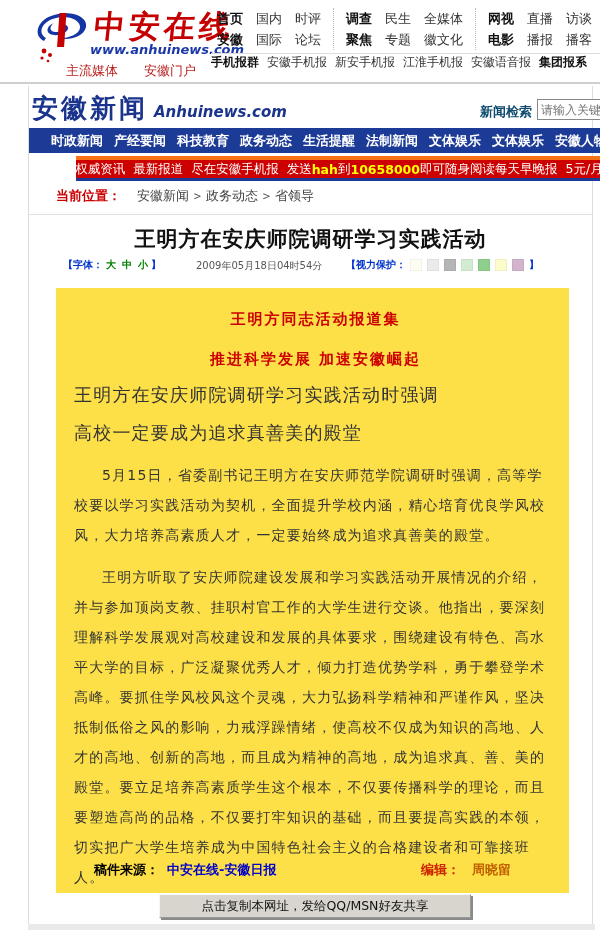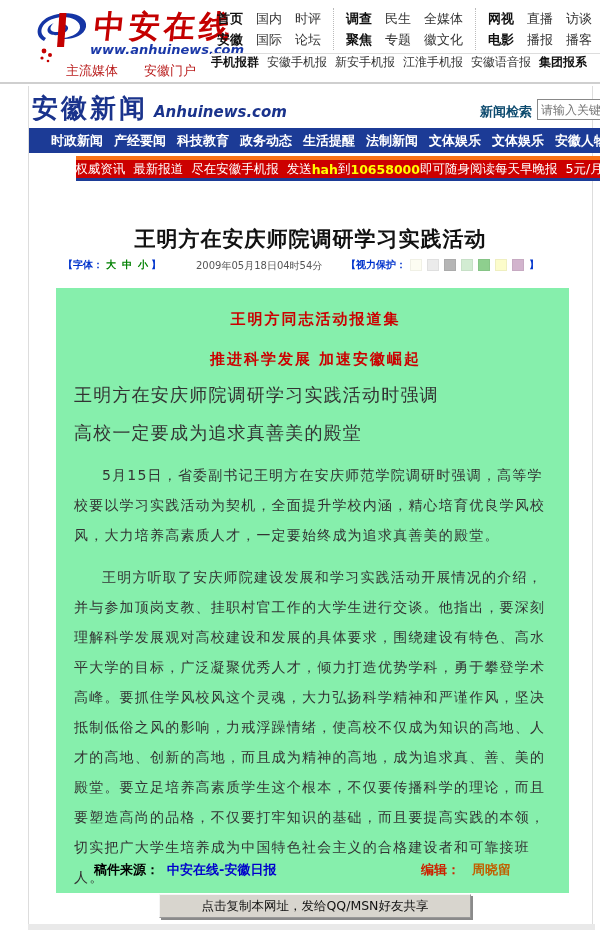--- a/index.html
+++ b/index.html
@@ -44,21 +44,21 @@
 
   .art-title { position:absolute; top:139px; left:0; width:100%; text-align:center; font-size:21px; font-weight:bold; color:#111; letter-spacing:1px; }
 
   .meta { position:absolute; top:172px; left:0; width:100%; height:20px; font-size:10px; }
   .font-ctl { position:absolute; left:34px; color:#0033cc; font-weight:bold; white-space:nowrap; }
   .font-ctl .sz { color:#008000; margin:0 3px; cursor:pointer; }
   .art-date { position:absolute; left:167px; top:1px; color:#555; white-space:nowrap; }
   .vision { position:absolute; left:317px; display:flex; align-items:center; color:#0033cc; font-weight:bold; white-space:nowrap; }
   .swatch { display:inline-block; width:12px; height:12px; margin-right:5px; cursor:pointer; border:1px solid rgba(0,0,0,0.05); }
 
-  .graybox { position:relative; margin:202px 0 0 27px; width:513px; height:605px; background:#86efac; padding:10px 12px 0 18px; overflow:hidden; }
+  .graybox { position:relative; margin:202px 0 0 27px; width:513px; height:605px; background:#fde047; padding:10px 12px 0 18px; overflow:hidden; }
   .p-center-red { text-align:center; color:#cc0000; font-weight:bold; font-size:15px; letter-spacing:2px; line-height:26px; margin-top:14px; }
   .p-center-red:first-child { margin-top:8px; }
   .p-plain { font-size:18px; color:#333; letter-spacing:1.2px; line-height:30px; margin-top:8px; }
   .p-indent { font-size:14px; color:#333; letter-spacing:1.2px; line-height:30px; margin-top:12px; text-indent:2em; }
   .srcrow { position:absolute; bottom:14px; left:38px; width:460px; font-size:13px; white-space:nowrap; }
   .src-label { font-weight:bold; color:#000; }
   .src-value { font-weight:bold; color:#0000cc; margin-left:8px; }
   .ed-label { position:absolute; left:327px; font-weight:bold; color:#cc2200; }
   .ed-value { position:absolute; left:378px; color:#c06000; font-weight:bold; }
 
@@ -149,20 +149,23 @@
         <span>政务动态</span>
         <span>生活提醒</span>
         <span>法制新闻</span>
         <span>文体娱乐</span>
         <span>文体娱乐</span>
         <span>安徽人物</span>
       </nav>
 
     <div class="banner" id="banner"><span>权威资讯  最新报道  尽在安徽手机报  发送</span><span class="hl">hah</span><span>到</span><span class="hl">10658000</span><span>即可随身阅读每天早晚报  5元/月</span></div>
 
+    <div class="crumb">
+      <span class="crumb-label">当前位置：</span><span class="crumb-trail" id="crumb-trail"><span>安徽新闻</span><span class="sep">＞</span><span>政务动态</span><span class="sep">＞</span><span>省领导</span></span>
+    </div>
 
     <h1 class="art-title">王明方在安庆师院调研学习实践活动</h1>
 
     <div class="meta">
       <span class="font-ctl"><span>【字体：</span><span id="font-sizes"><span class="sz">大</span><span class="sz">中</span><span class="sz">小</span></span><span>】</span></span>
       <span class="art-date">2009年05月18日04时54分</span>
       <span class="vision">
           <span>【视力保护：</span>
           <span id="swatches" style="display:flex;align-items:center;margin-left:4px;">
             <span class="swatch" style="background: rgb(253, 253, 242);"></span>

